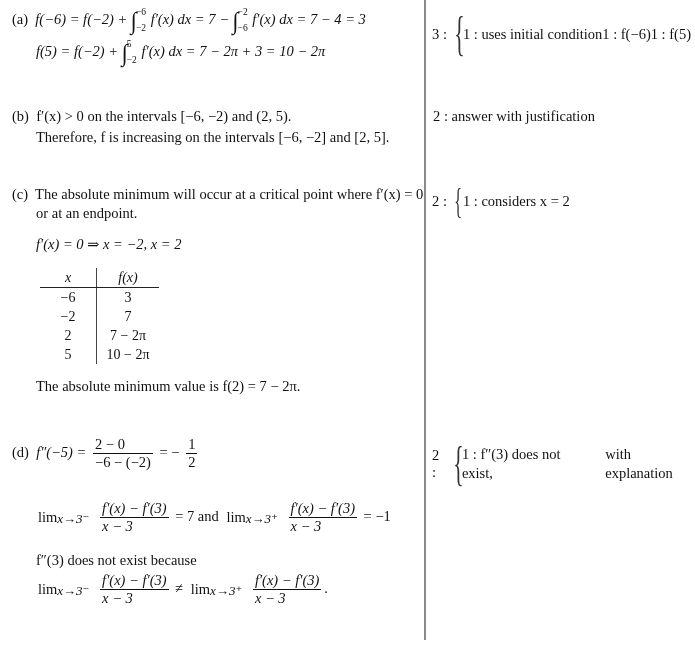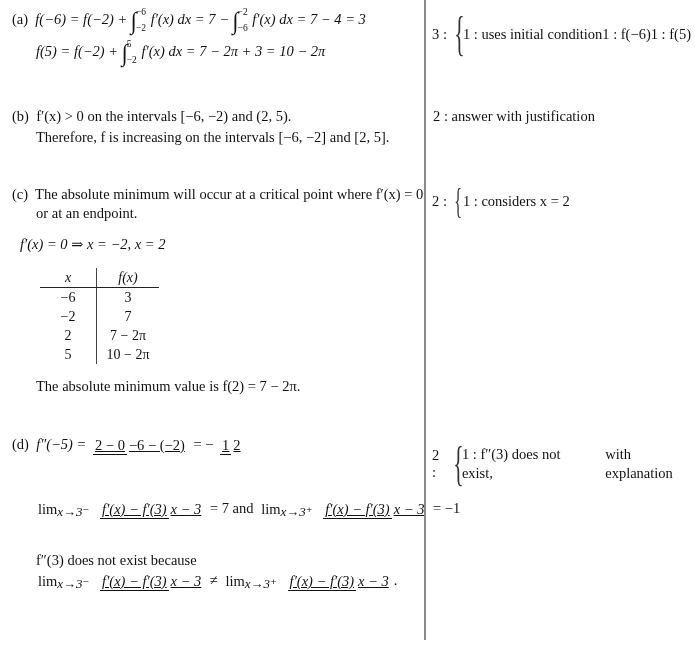--- a/index.html
+++ b/index.html
@@ -7,21 +7,21 @@
     width: 695px; height: 666px; position: relative; overflow: hidden;
     font-family: "Liberation Serif", "DejaVu Serif", serif;
     font-size: 14.5px; color: #111;
   }
   .abs { position: absolute; white-space: nowrap; }
   .it { font-style: italic; }
   .divider {
     position: absolute; left: 424px; top: 0; width: 2px; height: 640px;
     background: #8a8a8a;
   }
-  .frac { display: inline-flex; flex-direction: row; vertical-align: middle; margin: 0 3px; line-height: 1.15; text-decoration: underline; }
+  .frac { display: inline-flex; flex-direction: column; vertical-align: middle; margin: 0 3px; line-height: 1.15; }
   .frac .num { border-bottom: 1px solid #111; padding: 0 2px; }
   .frac .den { padding: 0 2px; }
   .lim { display: inline-flex; flex-direction: row; align-items: center; vertical-align: middle; line-height: 1; margin-right: 4px; }
   .lim .sub { font-size: 13px; font-style: italic; margin-top: 3px; }
   .int { display: inline-flex; align-items: center; vertical-align: middle; }
   .int .sign { font-size: 22px; line-height: 1; transform: scaleY(1.1); }
   .int .lims { display: inline-flex; flex-direction: column; font-size: 9.5px; line-height: 1; margin-left: -1px; margin-right: 1px; }
   .int .lims .up { margin-bottom: 6px; }
   .brace-block { position: absolute; display: flex; align-items: center; }
   .brace-block .pts { margin-right: 4px; }
@@ -83,21 +83,21 @@
   <span>f′(x) &gt; 0 on the intervals [−6, −2) and (2, 5).</span>
 </div>
 <div class="abs" style="left:36px; top:129px;">Therefore, f is increasing on the intervals [−6, −2] and [2, 5].</div>
 <div class="abs" style="left:433px; top:108px;">2 : answer with justification</div>
 
 <div class="abs" style="left:12px; top:186px;">
   <span>(c)</span>&nbsp;
   <span>The absolute minimum will occur at a critical point where f′(x) = 0</span>
 </div>
 <div class="abs" style="left:36px; top:205px;">or at an endpoint.</div>
-<div class="abs it" style="left:20px; top:236px;">f′(x) = 0 ⇒ x = −2, x = 2</div>
+<div class="abs it" style="left:36px; top:236px;">f′(x) = 0 ⇒ x = −2, x = 2</div>
 
 <table class="fx">
   <thead>
     <tr>
       <th class="c1">x</th>
       <th class="c2">f(x)</th>
     </tr>
   </thead>
   <tbody>
     <tr>

